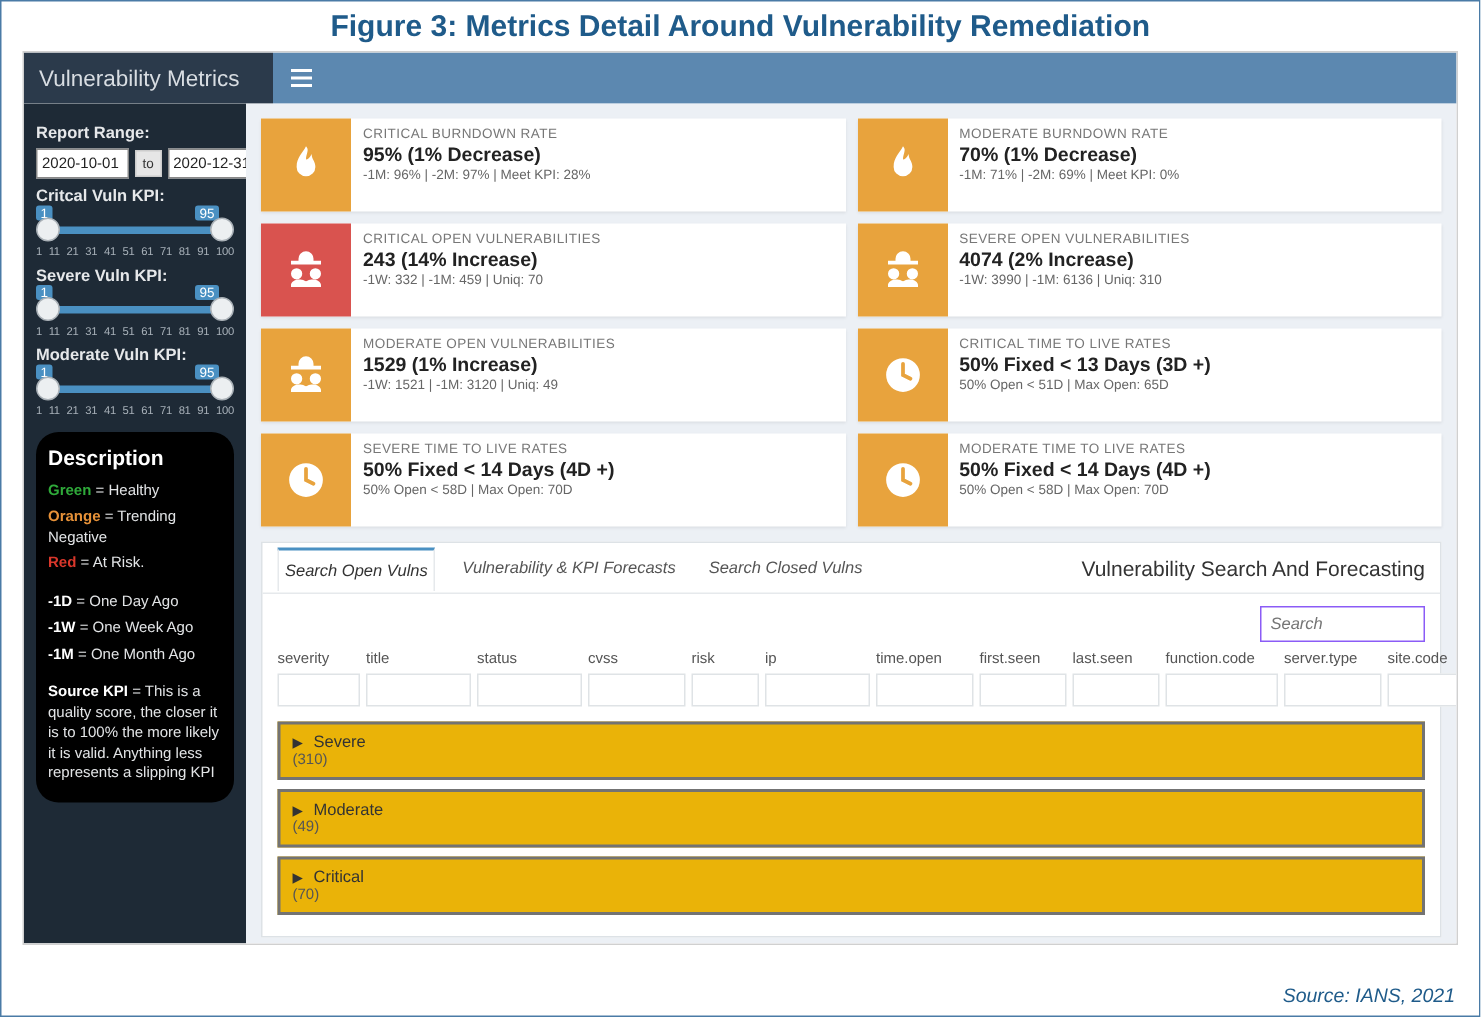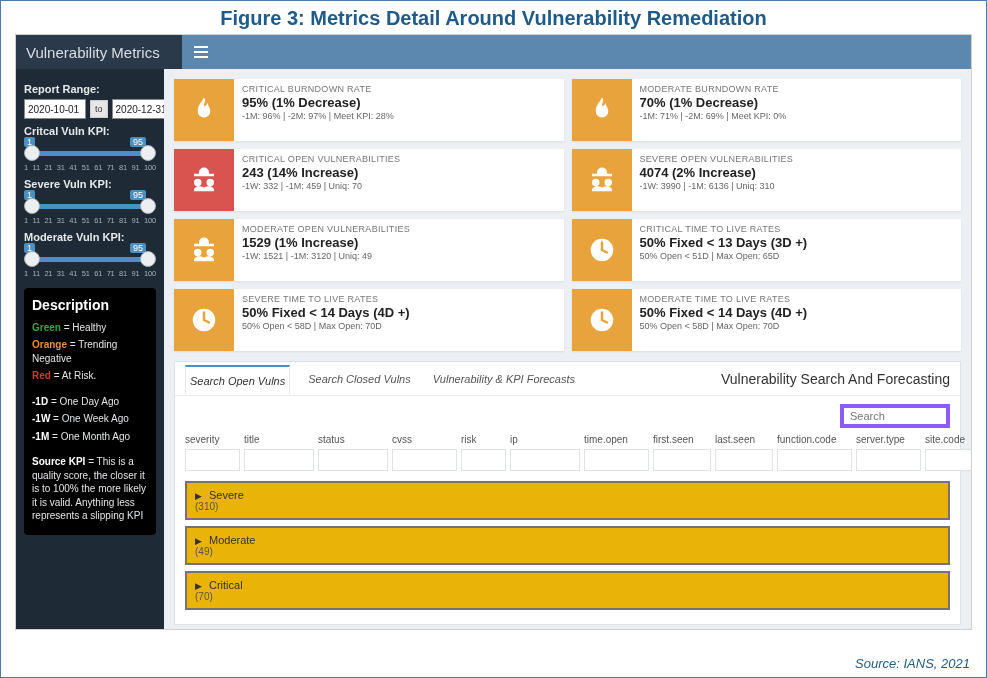--- a/index.html
+++ b/index.html
@@ -135,21 +135,21 @@
     color: #a7b0b8;
     display: flex;
     justify-content: space-between;
     margin-top: 0px;
     letter-spacing: -0.2px;
   }
   .desc-box {
     background: #000;
     margin-top: 10px;
     padding: 8px 8px;
-    border-radius: 4px;
+    border-radius: 15px;
     line-height: 1.35;
   }
   .desc-box h4 {
     color: #fff;
     font-size: 14px;
     font-weight: 700;
     margin-bottom: 6px;
   }
   .desc-box p { font-size: 10px; color: #e2e4e6; margin-bottom: 4px; }
   .desc-box .g { color: #2faa3a; font-weight: 700; }
@@ -247,23 +247,24 @@
     padding: 8px 10px;
   }
   .search-row {
     display: flex;
     justify-content: flex-end;
     margin-bottom: 6px;
   }
   .search-row input {
     width: 110px;
     height: 24px;
-    border: 4px solid #8b5cf6;
+    border: 1px solid #8b5cf6;
     font-size: 11px;
     padding: 0 6px;
+    font-style: italic;
   }
   .cols {
     display: grid;
     grid-template-columns: 55px 70px 70px 65px 45px 70px 65px 58px 58px 75px 65px 50px;
     gap: 4px;
     font-size: 10px;
     color: #555;
     margin-bottom: 4px;
   }
   .filters {
@@ -517,22 +518,22 @@
         <div class="val">50% Fixed &lt; 14 Days (4D +)</div>
         <div class="sub">50% Open &lt; 58D | Max Open: 70D</div>
       </div>
     </div>
           </div>
 
         <div class="panel">
           <div class="panel-head">
             <div class="tabs" id="tabs">
                 <div class="tab active">Search Open Vulns</div>
+                <div class="tab ">Vulnerability &amp; KPI Forecasts</div>
                 <div class="tab ">Search Closed Vulns</div>
-                <div class="tab ">Vulnerability &amp; KPI Forecasts</div>
               </div>
             <div class="panel-title">Vulnerability Search And Forecasting</div>
           </div>
           <div class="panel-body">
             <div class="search-row">
               <input placeholder="Search" style="">
             </div>
             <div class="cols" id="cols">
                 <div>severity</div>
                 <div>title</div>

